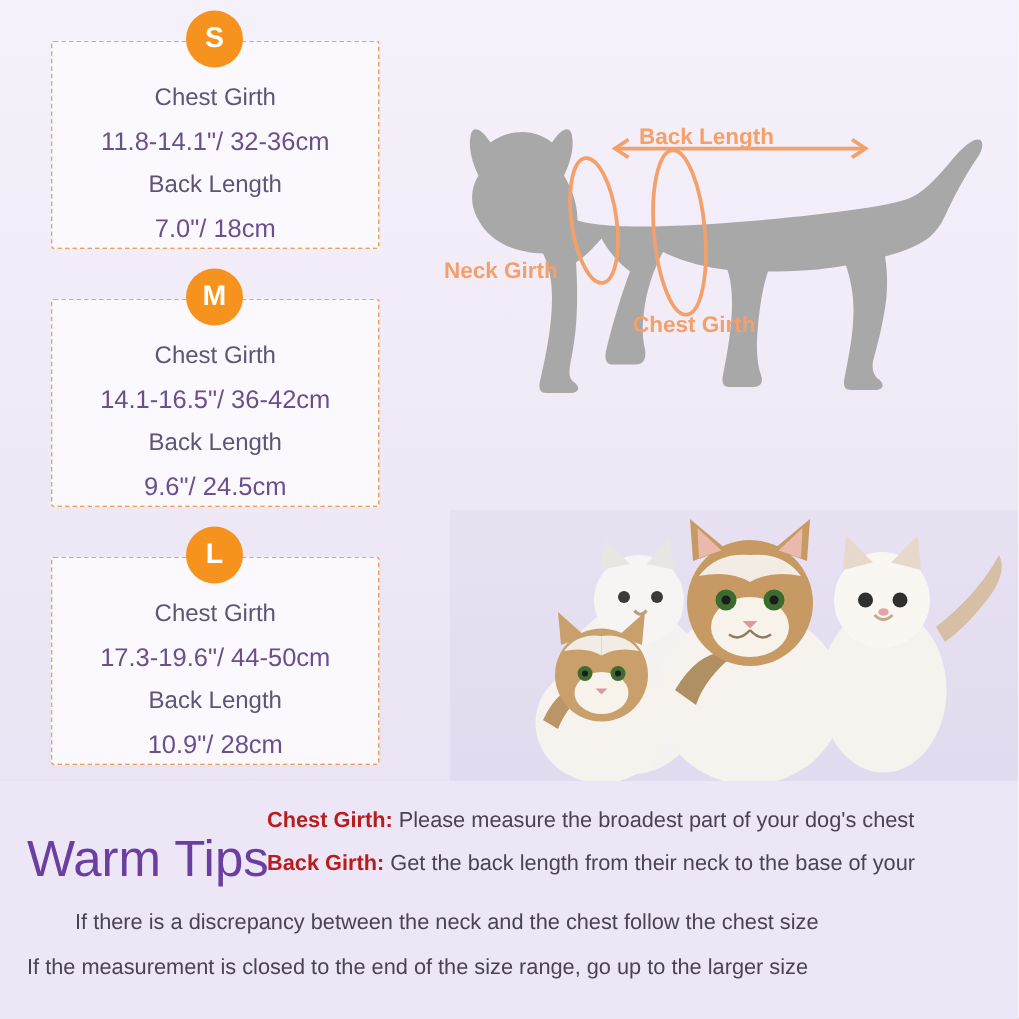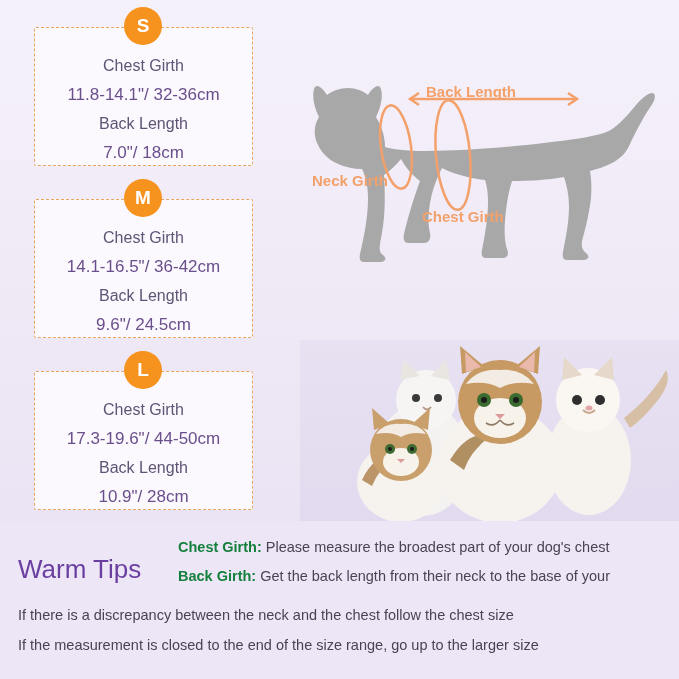--- a/index.html
+++ b/index.html
@@ -79,21 +79,21 @@
   }
   .diagram svg { display: block; }
   .diag-label {
     position: absolute;
     color: #f3a06a;
     font-size: 15px;
     font-weight: bold;
     white-space: nowrap;
   }
   .diag-label.back  { left: 140px; top: 28px; }
-  .diag-label.neck  { left: 26px;  top: 117px; }
+  .diag-label.neck  { left: 10px;  top: 117px; }
   .diag-label.chest { left: 136px; top: 153px; }
 
   
   .photo {
     position: absolute;
     left: 300px; top: 340px;
     width: 379px; height: 181px;
     overflow: hidden;
   }
 
@@ -101,44 +101,44 @@
   .tips {
     position: absolute;
     left: 0; top: 521px;
     width: 679px; height: 158px;
     background: #ede6f6;
     padding: 14px 18px 0 18px;
   }
   .tips-title {
     position: absolute;
     left: 18px; top: 33px;
-    font-size: 26px;
+    font-size: 34px;
     color: #6a3fa0;
   }
   .tip-row {
     position: absolute;
     left: 178px;
     font-size: 14.5px;
     color: #4b4352;
     white-space: nowrap;
   }
   .tip-row.r1 { top: 18px; }
   .tip-row.r2 { top: 47px; }
   .tip-key {
-    color: #15803d;
+    color: #b91c1c;
     font-weight: bold;
   }
   .tip-line {
     position: absolute;
     left: 18px;
     font-size: 14.5px;
     color: #4b4352;
     white-space: nowrap;
   }
-  .tip-line.l1 { top: 86px; }
+  .tip-line.l1 { top: 86px; margin-left: 32px; }
   .tip-line.l2 { top: 116px; text-align: center; }
 </style>
 </head>
 <body>
 
 <div id="page">
 
   <div class="top-area"></div>
 
   <div class="size-card s">

